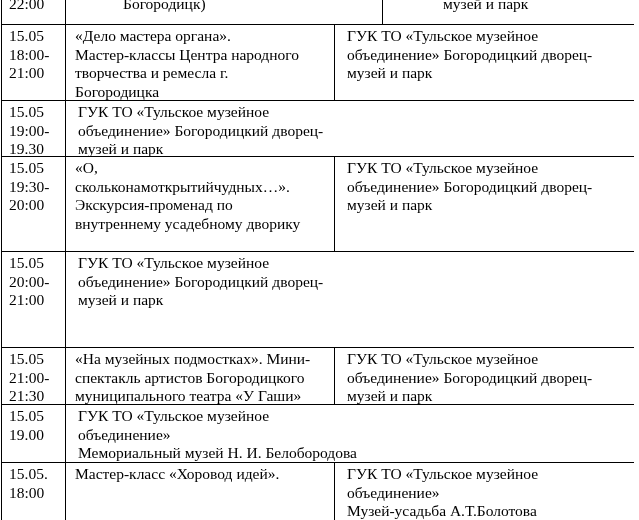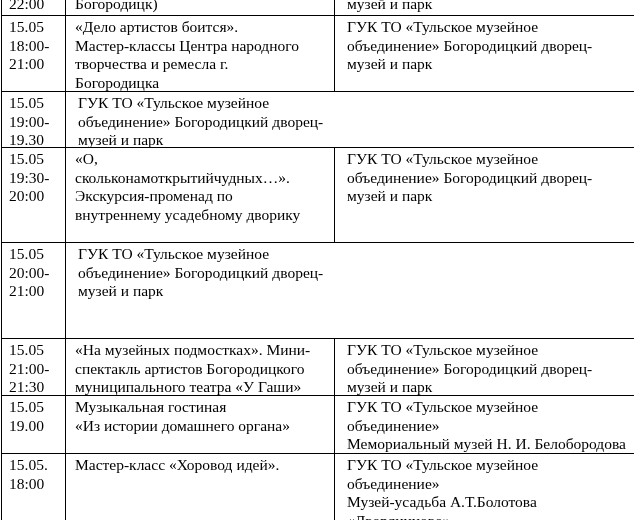--- a/index.html
+++ b/index.html
@@ -33,21 +33,21 @@
     font-size: 15.5px;
     line-height: 18.6px;
     white-space: pre-line;
     padding-top: 2px;
     overflow: hidden;
   }
   .c1 { padding-left: 7px;  border-right: 1.5px solid #000000; }
   .c2 { padding-left: 9px;  border-right: 1.5px solid #000000; padding-right: 4px; }
   .c3 { padding-left: 12px; overflow: visible; white-space: pre; }
   
-  .r0 { height: 16px; }
+  .r0 { height: 25px; gap: 48px; }
   .r0 .cell { margin-top: -7px; }
   .r1 { height: 76px; }
   .r2 { height: 56px; }
   .r3 { height: 95px; }
   .r4 { height: 96px; }
   .r5 { height: 57px; }
   .r6 { height: 58px; }
   .r7 { height: 90px; border-bottom: none; }
 </style>
 </head>
@@ -59,21 +59,21 @@
     <div class="row r0">
       <div class="cell c1">22:00</div>
       <div class="cell c2">Богородицк)</div>
       <div class="cell c3">музей и парк</div>
     </div>
 
     <div class="row r1">
       <div class="cell c1">15.05
 18:00-
 21:00</div>
-      <div class="cell c2">«Дело артистов боится».
+      <div class="cell c2">«Дело мастера органа».
 Мастер-классы Центра народного
 творчества и ремесла г.
 Богородицка</div>
       <div class="cell c3">ГУК ТО «Тульское музейное
 объединение» Богородицкий дворец-
 музей и парк</div>
     </div>
 
     <div class="row r2">
       <div class="cell c1">15.05
@@ -114,22 +114,20 @@
 спектакль артистов Богородицкого
 муниципального театра «У Гаши»</div>
       <div class="cell c3">ГУК ТО «Тульское музейное
 объединение» Богородицкий дворец-
 музей и парк</div>
     </div>
 
     <div class="row r6">
       <div class="cell c1">15.05
 19.00</div>
-      <div class="cell c2">Музыкальная гостиная
-«Из истории домашнего органа»</div>
       <div class="cell c3">ГУК ТО «Тульское музейное
 объединение»
 Мемориальный музей Н. И. Белобородова</div>
     </div>
 
     <div class="row r7">
       <div class="cell c1">15.05.
 18:00</div>
       <div class="cell c2">Мастер-класс «Хоровод идей».</div>
       <div class="cell c3">ГУК ТО «Тульское музейное

